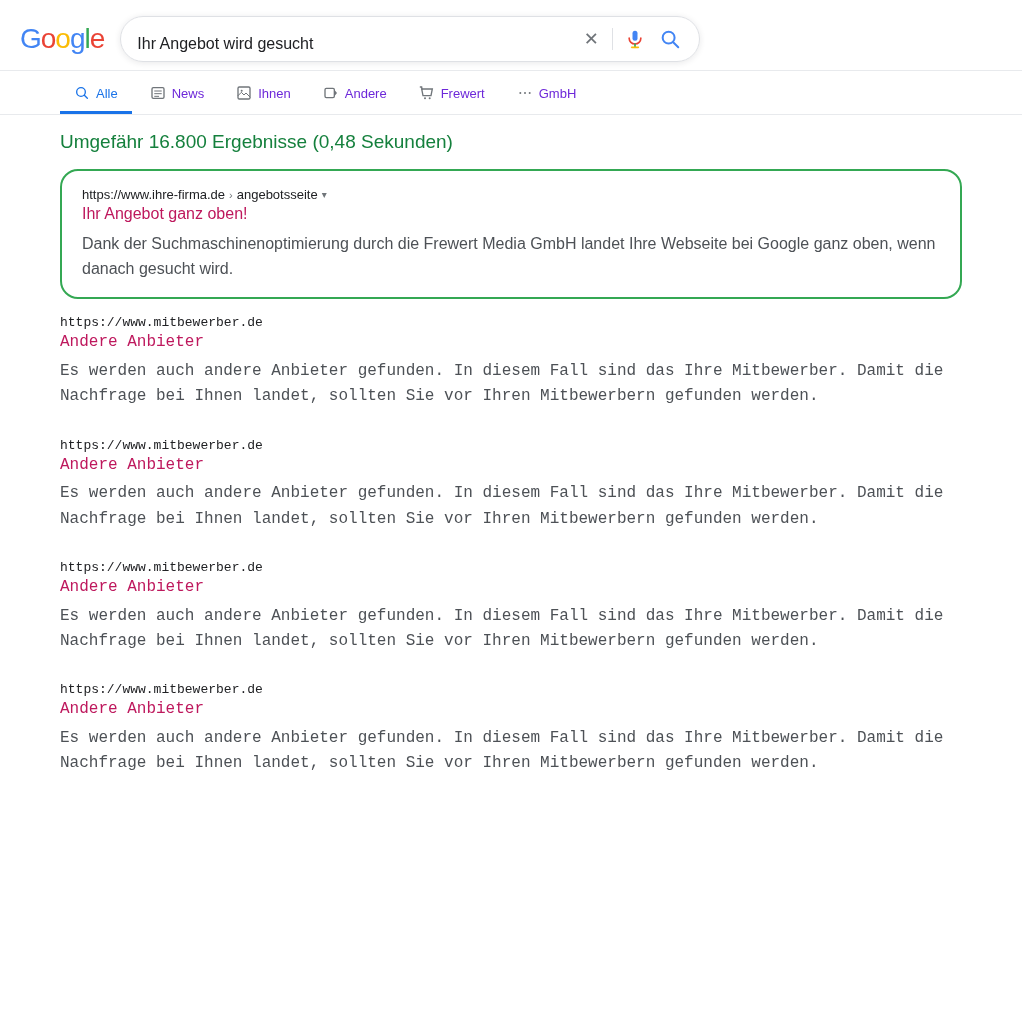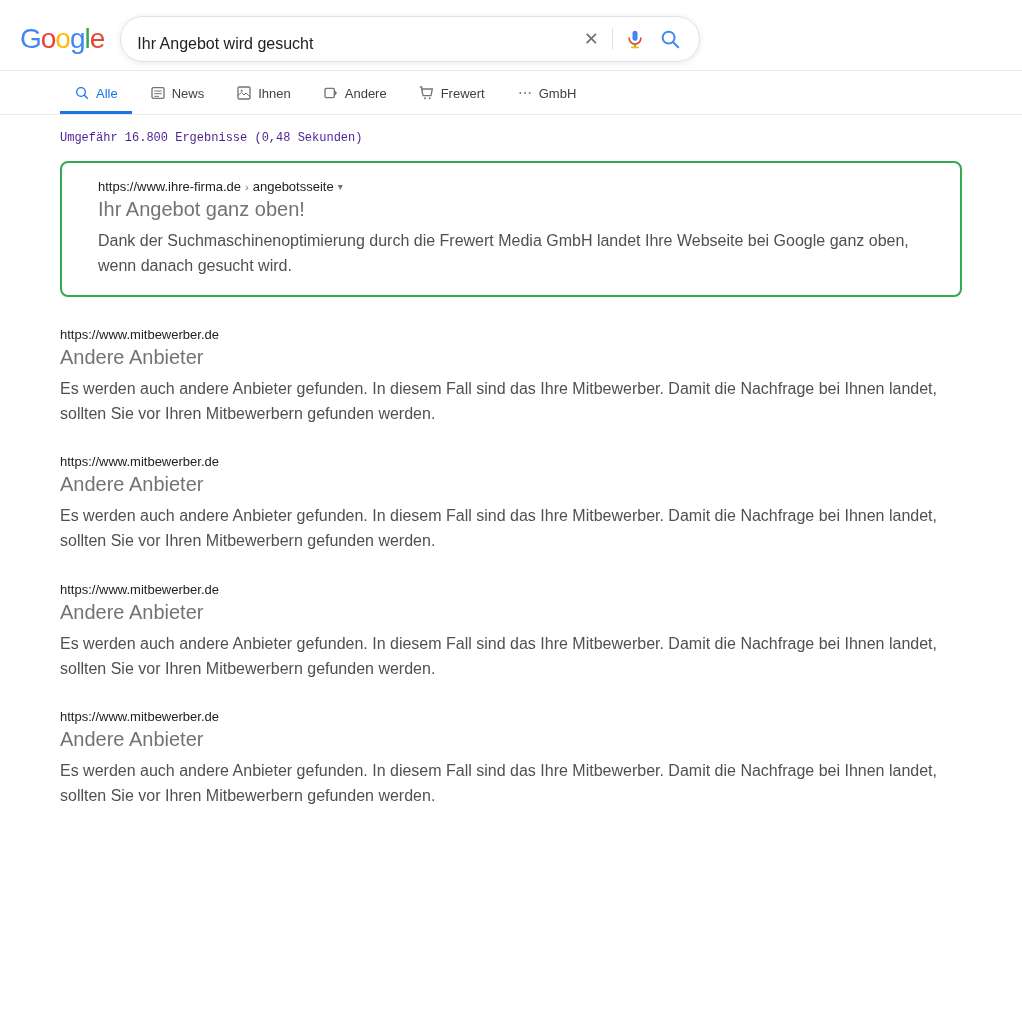--- a/index.html
+++ b/index.html
@@ -84,70 +84,70 @@
       padding: 4px 60px 0 60px;
       gap: 4px;
       border-bottom: 1px solid #e8eaed;
     }
     .nav-tab {
       display: flex;
       align-items: center;
       gap: 6px;
       padding: 10px 14px;
       cursor: pointer;
-      color: #404040;
+      color: #6d28d9;
       font-size: 13px;
       border-bottom: 3px solid transparent;
       text-decoration: none;
       white-space: nowrap;
     }
     .nav-tab.active {
       color: #1a73e8;
       border-bottom: 3px solid #1a73e8;
     }
 
     
     .results-area {
       padding: 16px 60px;
     }
     .results-count {
-      color: #4c1d95;
-      font-size: 12px;
+      color: #15803d;
+      font-size: 19px;
       margin-bottom: 16px;
-      font-family: Liberation Mono, monospace;
     }
 
     
     .featured-result {
       border: 2px solid #34A853;
-      border-radius: 8px;
-      padding: 16px 36px;
-      margin-bottom: 30px;
+      border-radius: 18px;
+      padding: 16px 20px;
+      margin-bottom: 16px;
     }
     .result-item {
       margin-bottom: 28px;
+      font-family: Liberation Mono, monospace;
     }
     .result-url {
       font-size: 13px;
       color: #202124;
       margin-bottom: 2px;
       display: flex;
       align-items: center;
       gap: 4px;
     }
     .result-url .breadcrumb {
       color: #202124;
     }
     .result-url .arrow {
       color: #70757a;
       font-size: 11px;
     }
     .result-title {
-      font-size: 20px;
-      color: #737373;
+      font-size: 16px;
+      color: #be185d;
       cursor: pointer;
       margin-bottom: 6px;
       line-height: 1.3;
     }
     .result-desc {
       font-size: 16px;
       color: #4d5156;
       line-height: 1.58;
     }
   </style>

